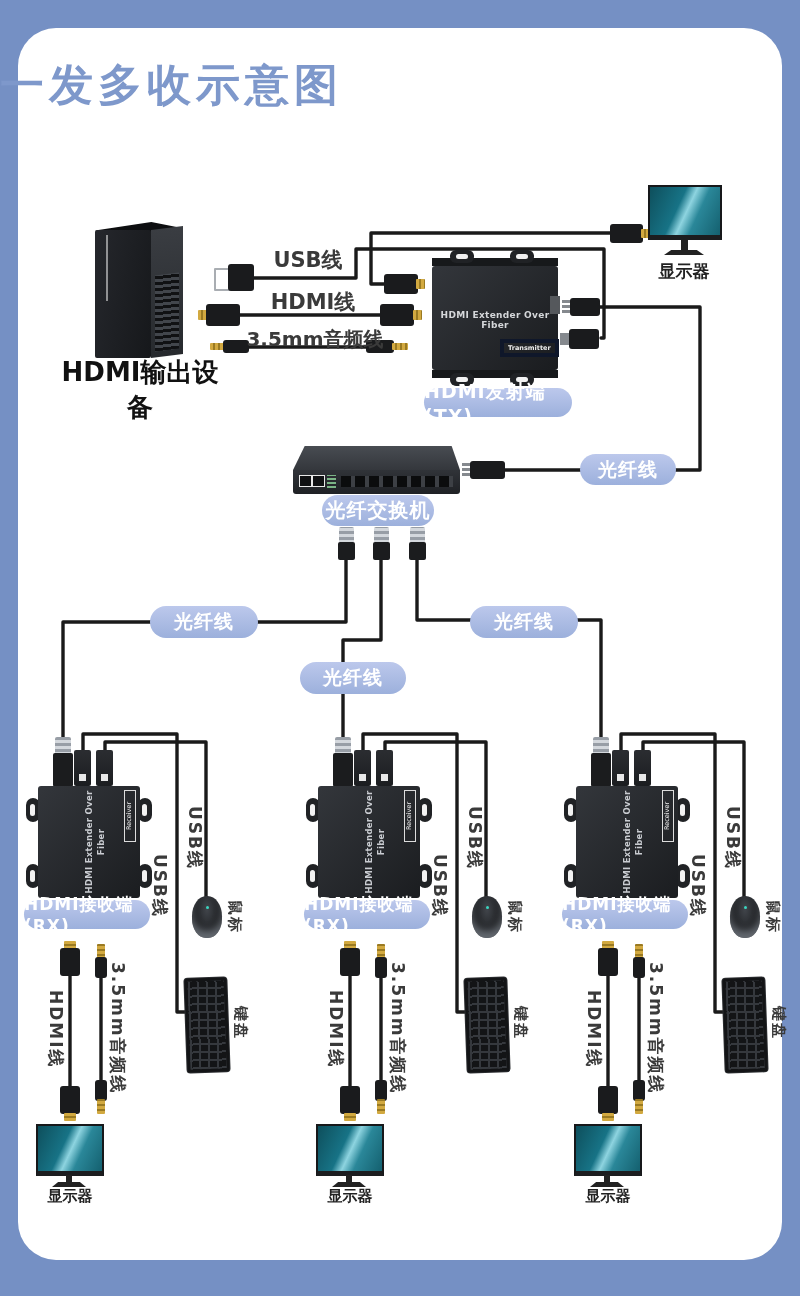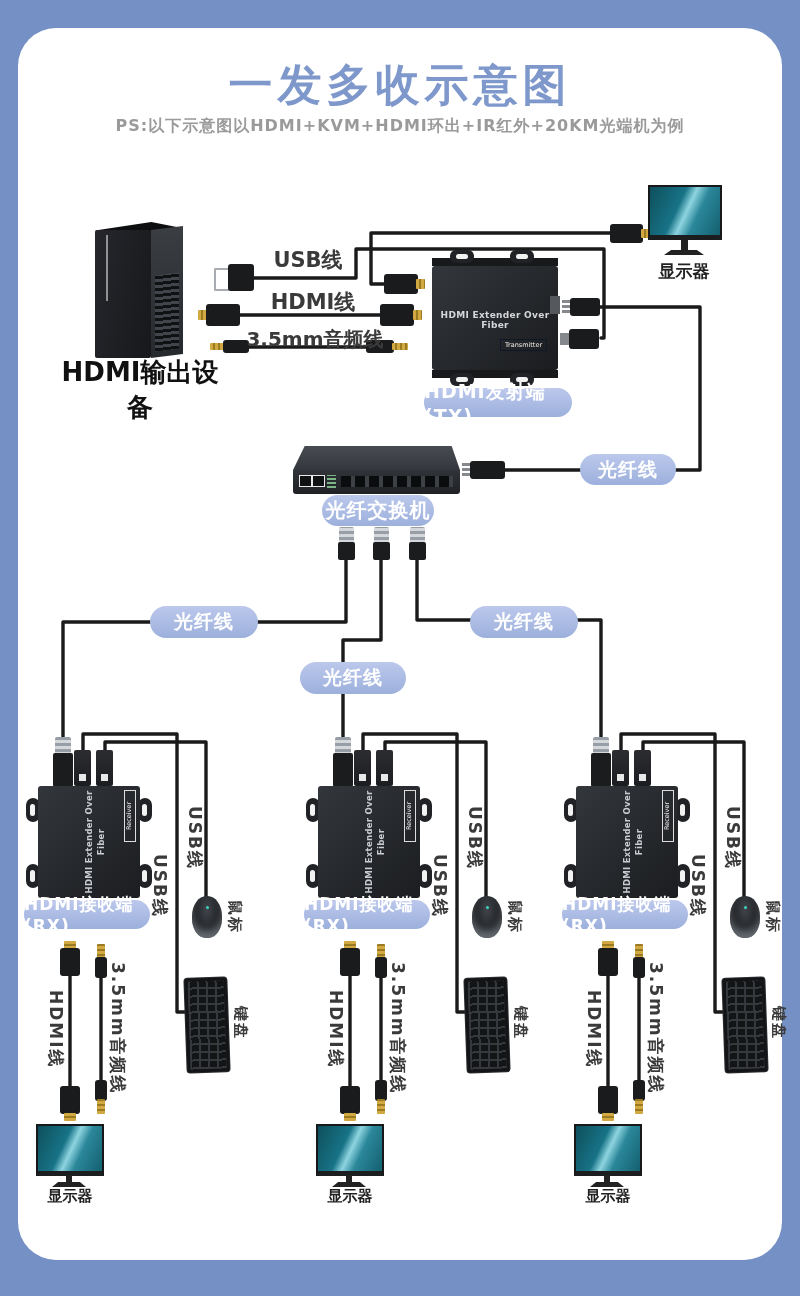--- a/index.html
+++ b/index.html
@@ -1,20 +1,20 @@
 <!DOCTYPE html>
 <html><head>
 <meta charset="utf-8">
 <style>
   html,body{margin:0;padding:0;}
   .canvas{position:relative;width:800px;height:1296px;background:#7590c4;
     font-family:"DejaVu Sans","Liberation Sans",sans-serif;overflow:hidden;}
   .card{position:absolute;left:18px;top:28px;width:764px;height:1232px;background:#ffffff;border-radius:38px;}
   .abs{position:absolute;}
-  .title{position:absolute;left:0;top:56px;width:800px;text-align:center;
+  .title{position:absolute;left:0;top:56px;width:800px;text-align:left;
     font-size:44px;font-weight:bold;color:#7e98cb;letter-spacing:5px;}
   .subtitle{position:absolute;left:0;top:116px;width:800px;text-align:center;
     font-size:16px;font-weight:bold;color:#9a9a9a;letter-spacing:1px;}
   svg.wires{position:absolute;left:0;top:0;pointer-events:none;}
   svg.wires path{stroke:#1a1a1a;stroke-width:3.4;fill:none;stroke-linejoin:round;stroke-linecap:round;}
   .pill{position:absolute;background:linear-gradient(180deg,#bcc8ec,#9cb0dc);color:#fff;font-weight:bold;
     border-radius:16px;display:flex;align-items:center;justify-content:center;letter-spacing:1px;}
   .hlabel{position:absolute;font-weight:bold;color:#3a3a3a;text-align:center;}
   .vlabel{position:absolute;writing-mode:vertical-rl;text-orientation:sideways;
     font-weight:bold;color:#3a3a3a;font-size:17px;letter-spacing:2px;}
@@ -31,21 +31,21 @@
   .vent{position:absolute;left:4px;bottom:6px;right:4px;height:76px;
     background:repeating-linear-gradient(0deg,#101113 0 3px,#42464c 3px 6px);}
   
   .txbody{position:absolute;left:432px;top:266px;width:126px;height:104px;border-radius:3px;
     background:linear-gradient(135deg,#33363b,#1a1c1f);}
   .txbar{position:absolute;left:432px;width:126px;height:8px;background:#17191b;}
   .tab{position:absolute;width:24px;height:13px;border-radius:6px;background:#202225;}
   .tab::after{content:'';position:absolute;left:6px;top:4px;width:12px;height:5px;border-radius:3px;background:#f2f2f2;}
   .txtext{position:absolute;left:432px;top:310px;width:126px;text-align:center;
     font-size:9px;font-weight:bold;color:#d5d7da;letter-spacing:.3px;}
-  .txbadge{position:absolute;left:500px;top:339px;font-size:6.5px;border:1px solid #0f172a;color:#eee;padding:1px 4px;}
+  .txbadge{position:absolute;left:500px;top:339px;font-size:6.5px;border:4px solid #0f172a;color:#eee;padding:1px 4px;font-weight:bold;}
   .txport{position:absolute;left:550px;top:296px;width:10px;height:18px;background:#55585c;}
   
   .conn-body{position:absolute;background:#1a1b1d;border-radius:3px;}
   .gold{position:absolute;background:repeating-linear-gradient(90deg,#d2a940 0 3px,#9a7a22 3px 5px);border-radius:1px;}
   .goldv{position:absolute;background:repeating-linear-gradient(0deg,#d2a940 0 3px,#9a7a22 3px 5px);border-radius:1px;}
   .usb-white{position:absolute;background:#fff;border:2px solid #a9adb2;border-radius:1px;}
   .fprong{position:absolute;background:#85898e;}
   .ftip{position:absolute;background:repeating-linear-gradient(0deg,#d4d8dd 0 3px,#989ea6 3px 6px);border-radius:2px;}
   .fbody{position:absolute;background:#1b1c1e;border-radius:2px;}
   .usbdown{position:absolute;background:linear-gradient(180deg,#2b2d31,#1b1d20);border-radius:2px;}
@@ -84,21 +84,20 @@
   .monitor-neck{position:absolute;background:#222;}
   .monitor-base{position:absolute;background:#222;clip-path:polygon(0 100%,18% 0,82% 0,100% 100%);}
 </style>
 </head>
 <body>
 
 <div class="canvas">
   <div class="card"></div>
 
   <div class="title">一发多收示意图</div>
-  <div class="subtitle">PS:以下示意图以HDMI+KVM+HDMI环出+IR红外+20KM光端机为例</div>
 
   <svg class="wires" width="800" height="1296">
     <path d="M388,284 H371 V233 H612"></path>
     <path d="M253,278 H356 V249 H604 V338 H601"></path>
     <path d="M238,315 H382"></path>
     <path d="M248,347 H368"></path>
     <path d="M600,307 H700 V470 H505"></path>
     <path d="M346,560 V622 H63 V745"></path>
     <path d="M381,560 V640 H343 V752"></path>
     <path d="M417,560 V620 H601 V745"></path>

